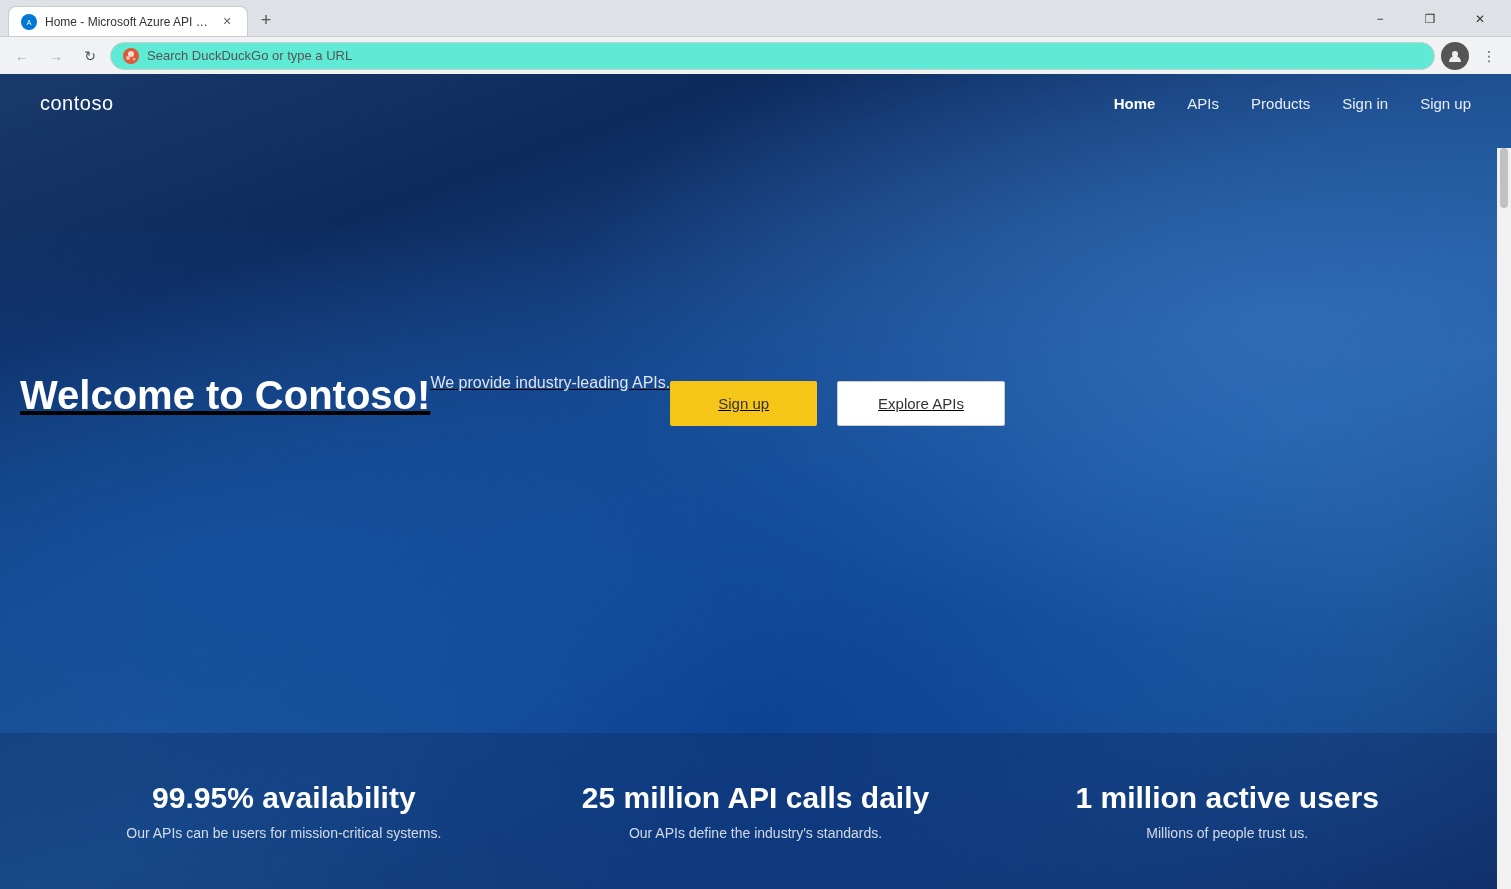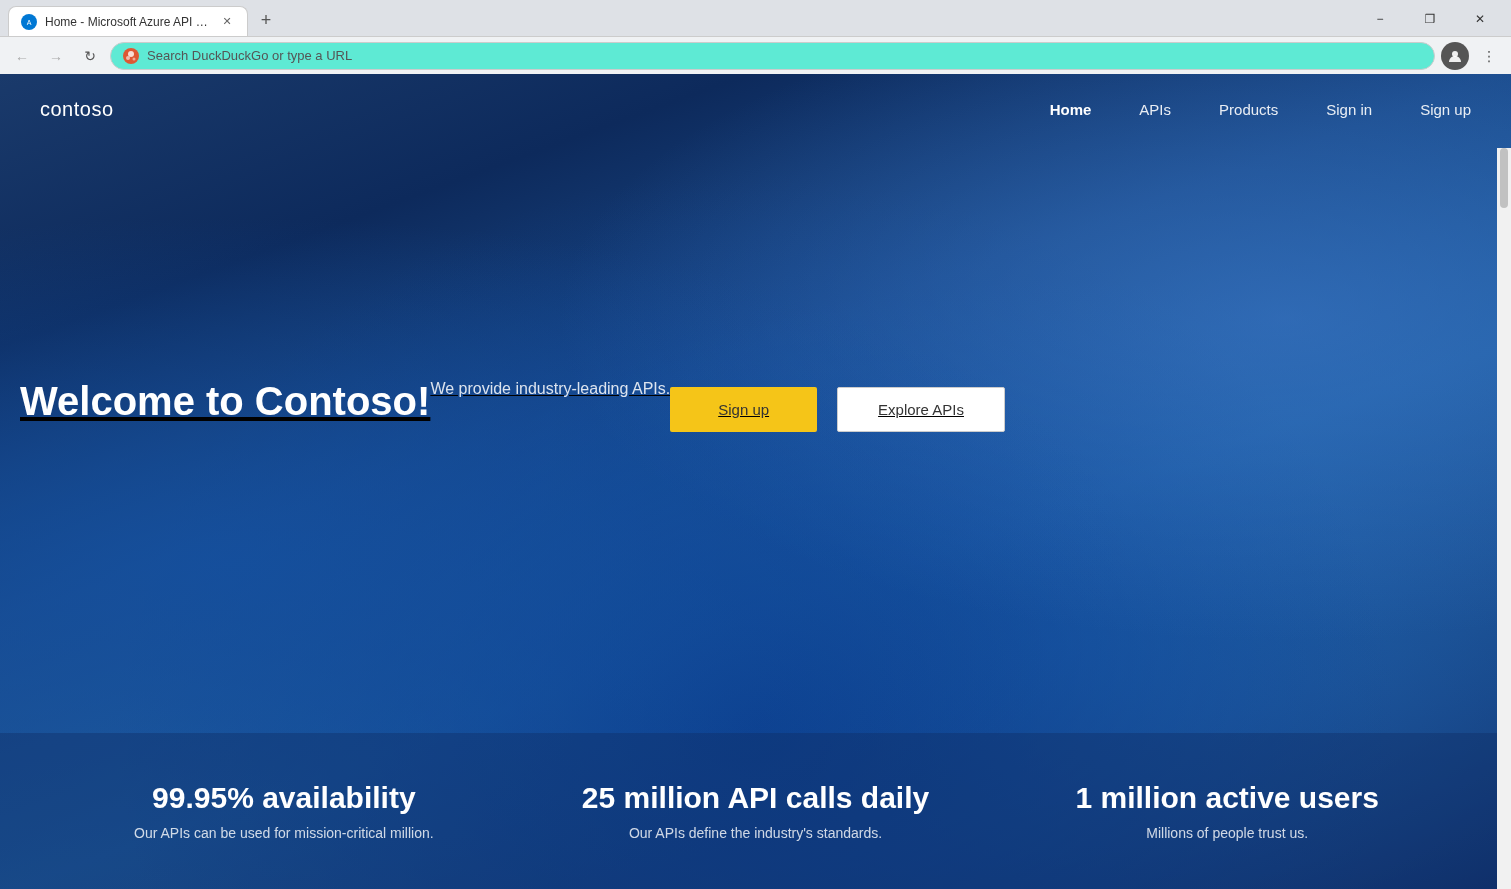--- a/index.html
+++ b/index.html
@@ -205,34 +205,34 @@
       display: flex;
       flex-direction: column;
       position: relative;
     }
 
     
     .site-nav {
       display: flex;
       align-items: center;
       justify-content: space-between;
-      padding: 24px 40px;
+      padding: 18px 40px;
       position: relative;
       z-index: 10;
     }
     .site-logo {
       color: #fff;
       font-size: 20px;
       font-weight: 400;
       letter-spacing: 0.5px;
     }
     .site-nav-links {
       display: flex;
       align-items: flex-end;
-      gap: 48px;
+      gap: 32px;
     }
     .nav-link {
       color: #fff;
       font-size: 15px;
       cursor: pointer;
       text-decoration: none;
       opacity: 0.9;
     }
     .nav-link.active {
       font-weight: 700;
@@ -375,21 +375,21 @@
       <p class="hero-subtitle">We provide industry-leading APIs.</p>
       <div class="hero-buttons">
         <button class="btn-signup">Sign up</button>
         <button class="btn-explore">Explore APIs</button>
       </div>
     </div>
 
     <div class="stats-section">
       <div class="stat-item">
         <div class="stat-value">99.95% availability</div>
-        <div class="stat-desc">Our APIs can be used for mission-critical million.</div>
+        <div class="stat-desc">Our APIs can be users for mission-critical systems.</div>
       </div>
       <div class="stat-item">
         <div class="stat-value">25 million API calls daily</div>
         <div class="stat-desc">Our APIs define the industry's standards.</div>
       </div>
       <div class="stat-item">
         <div class="stat-value">1 million active users</div>
         <div class="stat-desc">Millions of people trust us.</div>
       </div>
     </div>

